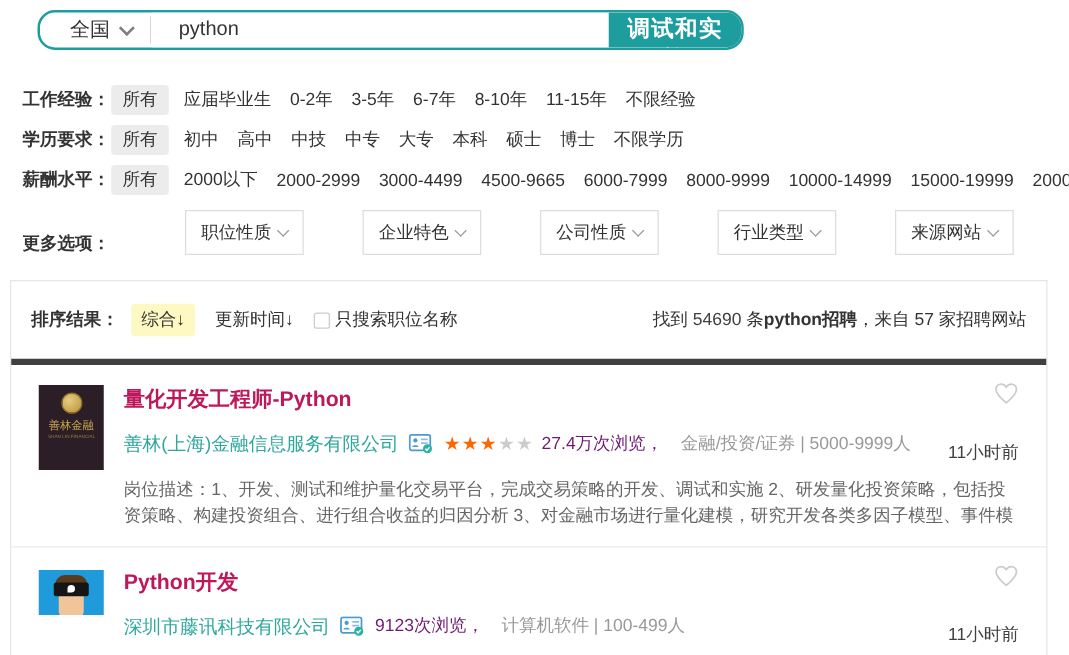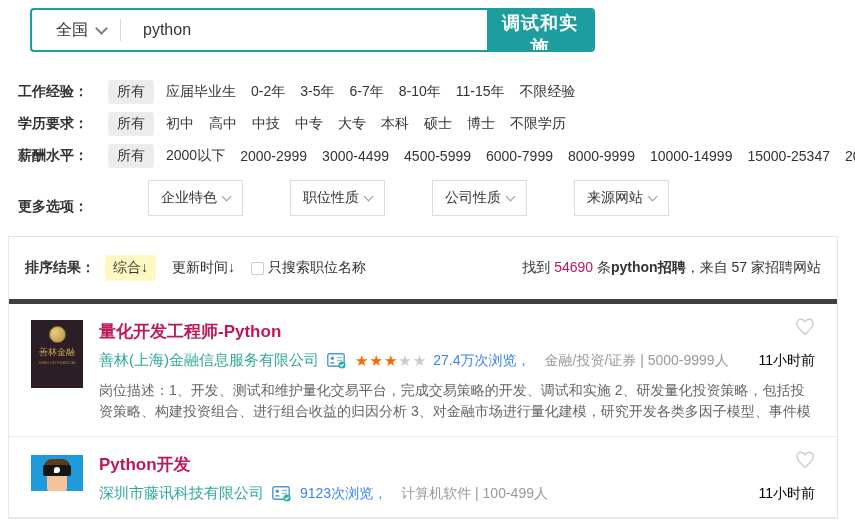--- a/index.html
+++ b/index.html
@@ -7,23 +7,23 @@
     margin: 0; padding: 0;
     width: 855px; height: 524px;
     overflow: hidden;
     background: #fff;
     font-family: "Liberation Sans", "DejaVu Sans", sans-serif;
     color: #333;
   }
   
   .search-wrap {
     margin: 8px 0 0 30px;
-    width: 565px; height: 44px;
+    width: 565px; height: 32px;
     border: 2px solid #1d9d9d;
-    border-radius: 4px;
+    border-radius: 14px;
     display: flex; align-items: stretch;
     overflow: hidden;
   }
   .loc {
     display: flex; align-items: center;
     padding: 0 14px 0 24px;
     font-size: 16px; color: #333;
     cursor: pointer; white-space: nowrap;
   }
   .chev {
@@ -44,21 +44,21 @@
   .search-btn {
     width: 106px; border: none;
     background: #1d9d9d; color: #fff;
     font-size: 18px; font-weight: bold;
     cursor: pointer; letter-spacing: 1px;
     font-family: "Liberation Sans", "DejaVu Sans", sans-serif;
   }
   
   .filters { margin: 28px 0 0 18px; font-size: 14px; }
   .f-row { display: flex; align-items: center; height: 24px; margin-bottom: 8px; white-space: nowrap; }
-  .f-label { font-weight: bold; margin-right: 20px; }
+  .f-label { font-weight: bold; margin-right: 1px; }
   .f-selected {
     background: #ececec; border-radius: 3px;
     padding: 3px 9px; margin-right: 12px; cursor: pointer;
   }
   .f-opt { margin-right: 15px; cursor: pointer; }
   
   .more-row { display: flex; align-items: flex-end; margin: 12px 0 0 18px; font-size: 14px; gap: 48px; }
   .more-label { font-weight: bold; margin-right: 12px; }
   .dd-btn {
     border: 1px solid #ddd; background: #fff;
@@ -88,21 +88,21 @@
     padding: 4px 8px; margin-left: 10px; cursor: pointer;
   }
   .sort-item { margin-left: 16px; cursor: pointer; }
   .cbx {
     display: inline-block; width: 13px; height: 13px;
     border: 1px solid #ccc; border-radius: 2px;
     background: #fff; margin: 0 4px 0 16px;
     vertical-align: -2px; cursor: pointer;
   }
   .found { margin-left: auto; color: #333; }
-  .found .cnt { color: #be185d; }
+  .found .cnt { color: #404040; }
   .found .kw { font-weight: bold; }
   
   .job {
     position: relative;
     display: flex;
     padding: 16px 22px 14px 13px;
     border-bottom: 1px solid #ececec;
   }
   .logo1 {
     width: 52px; height: 68px; flex: none;
@@ -131,23 +131,23 @@
     font-size: 17px; font-weight: bold; color: #be185d;
     cursor: pointer; display: inline-block;
   }
   .heart { position: absolute; top: 14px; right: 22px; cursor: pointer; line-height: 0; }
   .co-row { display: flex; align-items: center; margin-top: 8px; font-size: 14px; white-space: nowrap; }
   .co-name { color: #2ea89d; font-size: 15px; cursor: pointer; margin-right: 8px; }
   .badge { flex: none; line-height: 0; margin-right: 8px; }
   .stars { font-size: 15px; letter-spacing: 1px; margin-right: 6px; }
   .star-on { color: #ff6600; }
   .star-off { color: #ccc; }
-  .views { color: #3b82f6; }
+  .views { color: #701a75; }
   .co-info { color: #999; margin-left: 14px; }
-  .posted { margin-left: auto; color: #000000; }
+  .posted { margin-left: auto; color: #404040; margin-top: 14px; }
   .job-desc {
     margin-top: 10px; font-size: 14px; color: #666;
     line-height: 21px; max-height: 42px; overflow: hidden;
   }
   .meta-row { margin-top: 9px; font-size: 14px; color: #333; }
   .pipe { color: #ccc; margin: 0 8px; }
 </style>
 </head>
 <body>
 
@@ -188,41 +188,45 @@
     <span class="f-opt">博士</span>
     <span class="f-opt">不限学历</span>
   </div>
 
   <div class="f-row">
     <span class="f-label">薪酬水平：</span>
     <span class="f-selected">所有</span>
     <span class="f-opt">2000以下</span>
     <span class="f-opt">2000-2999</span>
     <span class="f-opt">3000-4499</span>
-    <span class="f-opt">4500-5999</span>
+    <span class="f-opt">4500-9665</span>
     <span class="f-opt">6000-7999</span>
     <span class="f-opt">8000-9999</span>
     <span class="f-opt">10000-14999</span>
-    <span class="f-opt">15000-25347</span>
+    <span class="f-opt">15000-19999</span>
     <span class="f-opt">20000-</span>
   </div>
 </div>
 
 <div class="more-row">
   <span class="more-label">更多选项：</span>
   <div class="dd-btn">
+    <span>职位性质</span>
+    <span class="dd-chev"></span>
+  </div>
+  <div class="dd-btn">
     <span>企业特色</span>
     <span class="dd-chev"></span>
   </div>
   <div class="dd-btn">
-    <span>职位性质</span>
-    <span class="dd-chev"></span>
-  </div>
-  <div class="dd-btn">
     <span>公司性质</span>
+    <span class="dd-chev"></span>
+  </div>
+  <div class="dd-btn">
+    <span>行业类型</span>
     <span class="dd-chev"></span>
   </div>
   <div class="dd-btn">
     <span>来源网站</span>
     <span class="dd-chev"></span>
   </div>
 </div>
 
 <div class="results">
 

